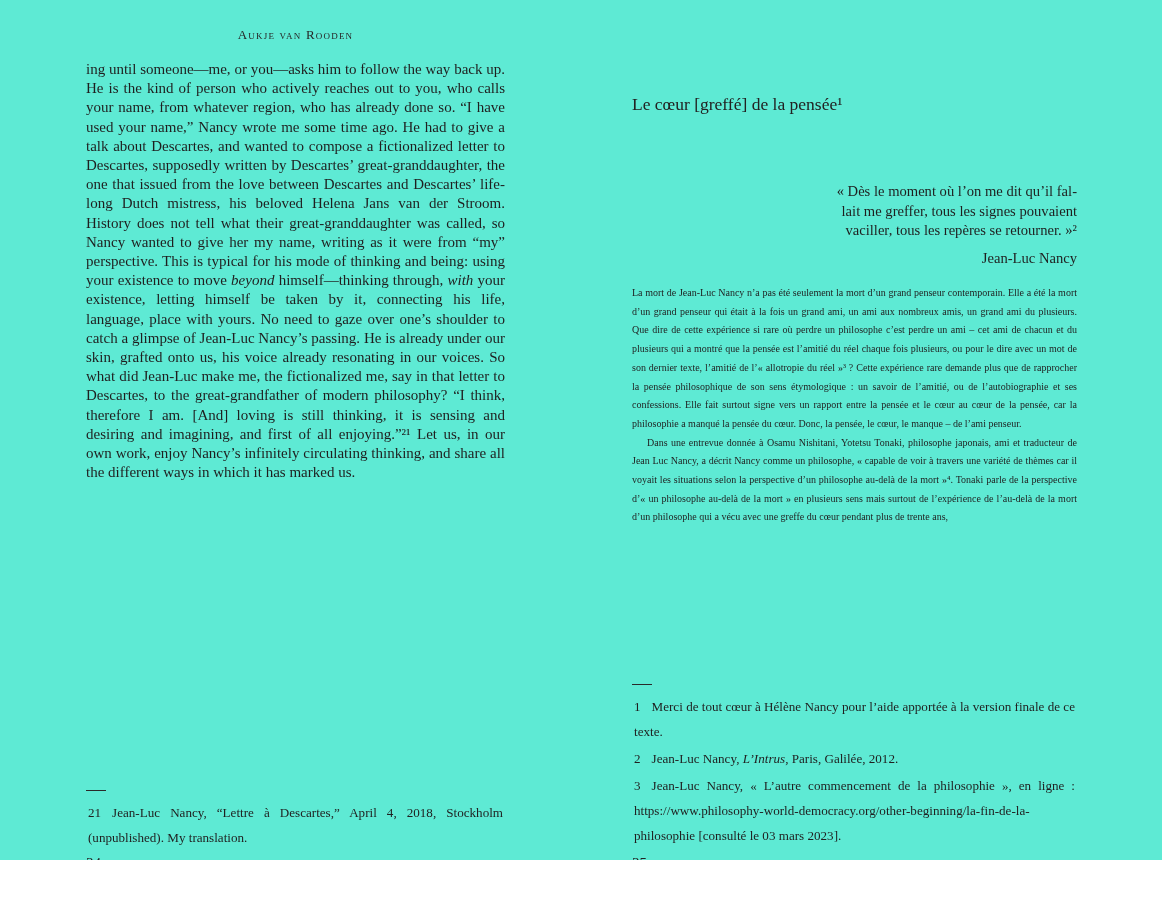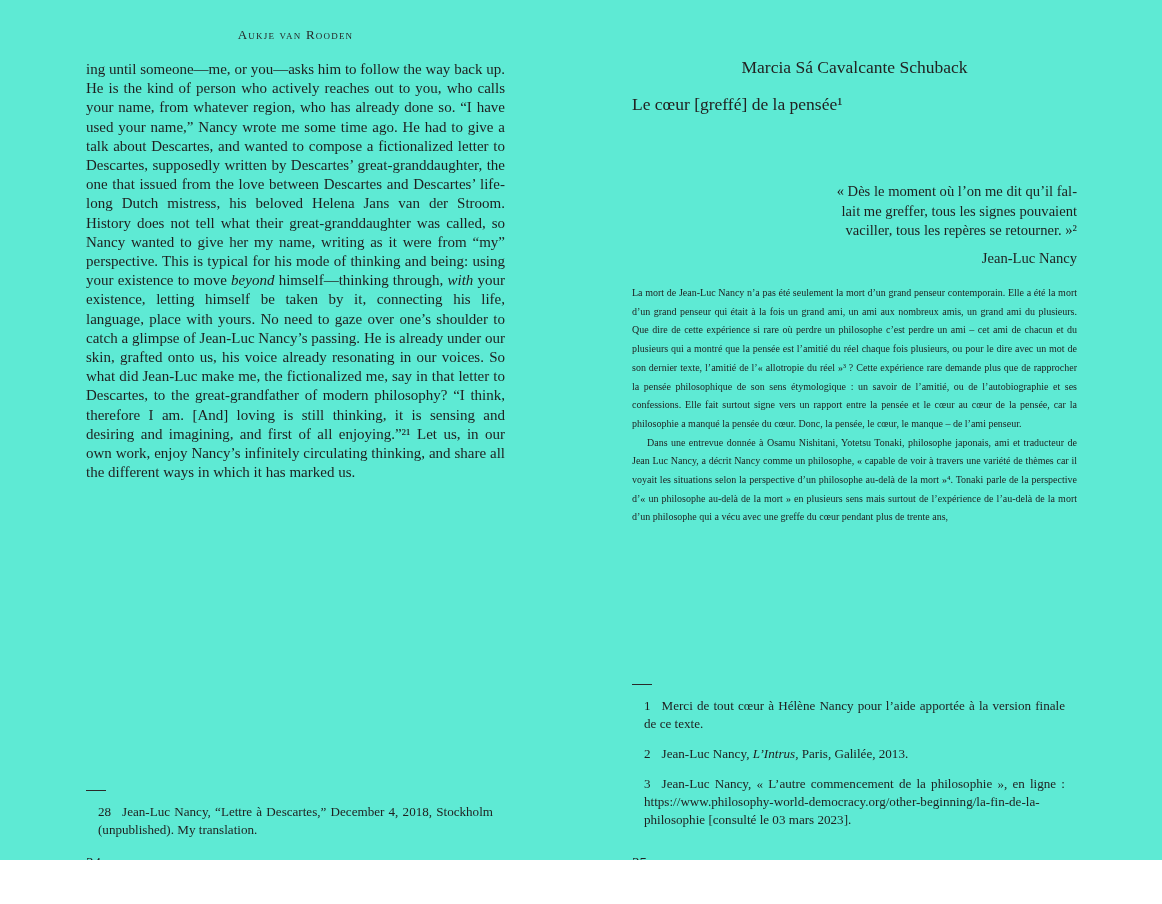--- a/index.html
+++ b/index.html
@@ -94,24 +94,24 @@
   }
   .left-footnotes  { top: 790px; }
   .right-footnotes { top: 684px; }
   .fn-rule {
     width: 20px;
     height: 0;
     border-top: 1.6px solid #2a2a2a;
     margin-bottom: 9px;
   }
   .footnote {
-    margin: 12px;
+    margin: 2px;
     text-align: justify;
     font-size: 13.1px;
-    line-height: 18px;
+    line-height: 25px;
   }
   .fn-num { display: inline-block; margin-right: 11px; }
   .footnote em { }
 
   .page-number {
     position: absolute;
     top: 855px;
     left: 0;
     width: 100%;
     text-align: left;
@@ -126,45 +126,44 @@
 
   <section class="page left">
     <div class="running-header">Aukje van Rooden</div>
 
     <div class="body-text left-body">
       <p><span>ing until someone—me, or you—asks him to follow the way back up. He is the kind of person who actively reaches out to you, who calls your name, from whatever region, who has already done so. “I have used your name,” Nancy wrote me some time ago. He had to give a talk about Descartes, and wanted to compose a fictionalized letter to Descartes, supposedly written by Descartes’ great-granddaughter, the one that issued from the love between Descartes and Descartes’ life-long Dutch mistress, his beloved Helena Jans van der Stroom. History does not tell what their great-granddaughter was called, so Nancy wanted to give her my name, writing as it were from “my” perspective. This is typical for his mode of thinking and being: using your existence to move </span><em>beyond</em><span> himself—thinking through, </span><em>with</em><span> your existence, letting himself be taken by it, connecting his life, language, place with yours. No need to gaze over one’s shoulder to catch a glimpse of Jean-Luc Nancy’s passing. He is already under our skin, grafted onto us, his voice already resonating in our voices. So what did Jean-Luc make me, the fictionalized me, say in that letter to Descartes, to the great-grandfather of modern philosophy? “I think, therefore I am. [And] loving is still thinking, it is sensing and desiring and imagining, and first of all enjoying.”²¹ Let us, in our own work, enjoy Nancy’s infinitely circulating thinking, and share all the different ways in which it has marked us.</span></p>
     </div>
 
     <div class="footnotes left-footnotes">
       <div class="fn-rule"></div>
-      <p class="footnote"><span class="fn-num">28</span><span>Jean-Luc Nancy, “Lettre à Descartes,” December 4, 2018, Stockholm (unpublished). My translation.</span></p>
+      <p class="footnote"><span class="fn-num">21</span><span>Jean-Luc Nancy, “Lettre à Descartes,” April 4, 2018, Stockholm (unpublished). My translation.</span></p>
     </div>
 
     <div class="page-number">34</div>
   </section>
 
   <section class="page right">
-    <div class="author-name">Marcia Sá Cavalcante Schuback</div>
     <div class="chapter-title">Le cœur [greffé] de la pensée¹</div>
 
     <div class="epigraph">
       <div class="epigraph-text">« Dès le moment où l’on me dit qu’il fal-
 lait me greffer, tous les signes pouvaient
 vaciller, tous les repères se retourner. »²</div>
       <div class="epigraph-attribution">Jean-Luc Nancy</div>
     </div>
 
     <div class="body-text right-body">
       <p>La mort de Jean-Luc Nancy n’a pas été seulement la mort d’un grand penseur contemporain. Elle a été la mort d’un grand penseur qui était à la fois un grand ami, un ami aux nombreux amis, un grand ami du plusieurs. Que dire de cette expérience si rare où perdre un philosophe c’est perdre un ami – cet ami de chacun et du plusieurs qui a montré que la pensée est l’amitié du réel chaque fois plusieurs, ou pour le dire avec un mot de son dernier texte, l’amitié de l’« allotropie du réel »³ ? Cette expérience rare demande plus que de rapprocher la pensée philosophique de son sens étymologique : un savoir de l’amitié, ou de l’autobiographie et ses confessions. Elle fait surtout signe vers un rapport entre la pensée et le cœur au cœur de la pensée, car la philosophie a manqué la pensée du cœur. Donc, la pensée, le cœur, le manque – de l’ami penseur.</p>
       <p class="indented">Dans une entrevue donnée à Osamu Nishitani, Yotetsu Tonaki, philosophe japonais, ami et traducteur de Jean Luc Nancy, a décrit Nancy comme un philosophe, « capable de voir à travers une variété de thèmes car il voyait les situations selon la perspective d’un philosophe au-delà de la mort »⁴. Tonaki parle de la perspective d’« un philosophe au-delà de la mort » en plusieurs sens mais surtout de l’expérience de l’au-delà de la mort d’un philosophe qui a vécu avec une greffe du cœur pendant plus de trente ans,</p>
     </div>
 
     <div class="footnotes right-footnotes">
       <div class="fn-rule"></div>
       <p class="footnote"><span class="fn-num">1</span><span>Merci de tout cœur à Hélène Nancy pour l’aide apportée à la version finale de ce texte.</span></p>
-      <p class="footnote"><span class="fn-num">2</span><span>Jean-Luc Nancy, </span><em>L’Intrus</em><span>, Paris, Galilée, 2013.</span></p>
+      <p class="footnote"><span class="fn-num">2</span><span>Jean-Luc Nancy, </span><em>L’Intrus</em><span>, Paris, Galilée, 2012.</span></p>
       <p class="footnote"><span class="fn-num">3</span><span>Jean-Luc Nancy, « L’autre commencement de la philosophie », en ligne : https://www.philosophy-world-democracy.org/other-beginning/la-fin-de-la-philosophie [consulté le 03 mars 2023].</span></p>
     </div>
 
     <div class="page-number">35</div>
   </section>
 
 </div>
 
 </body></html>

